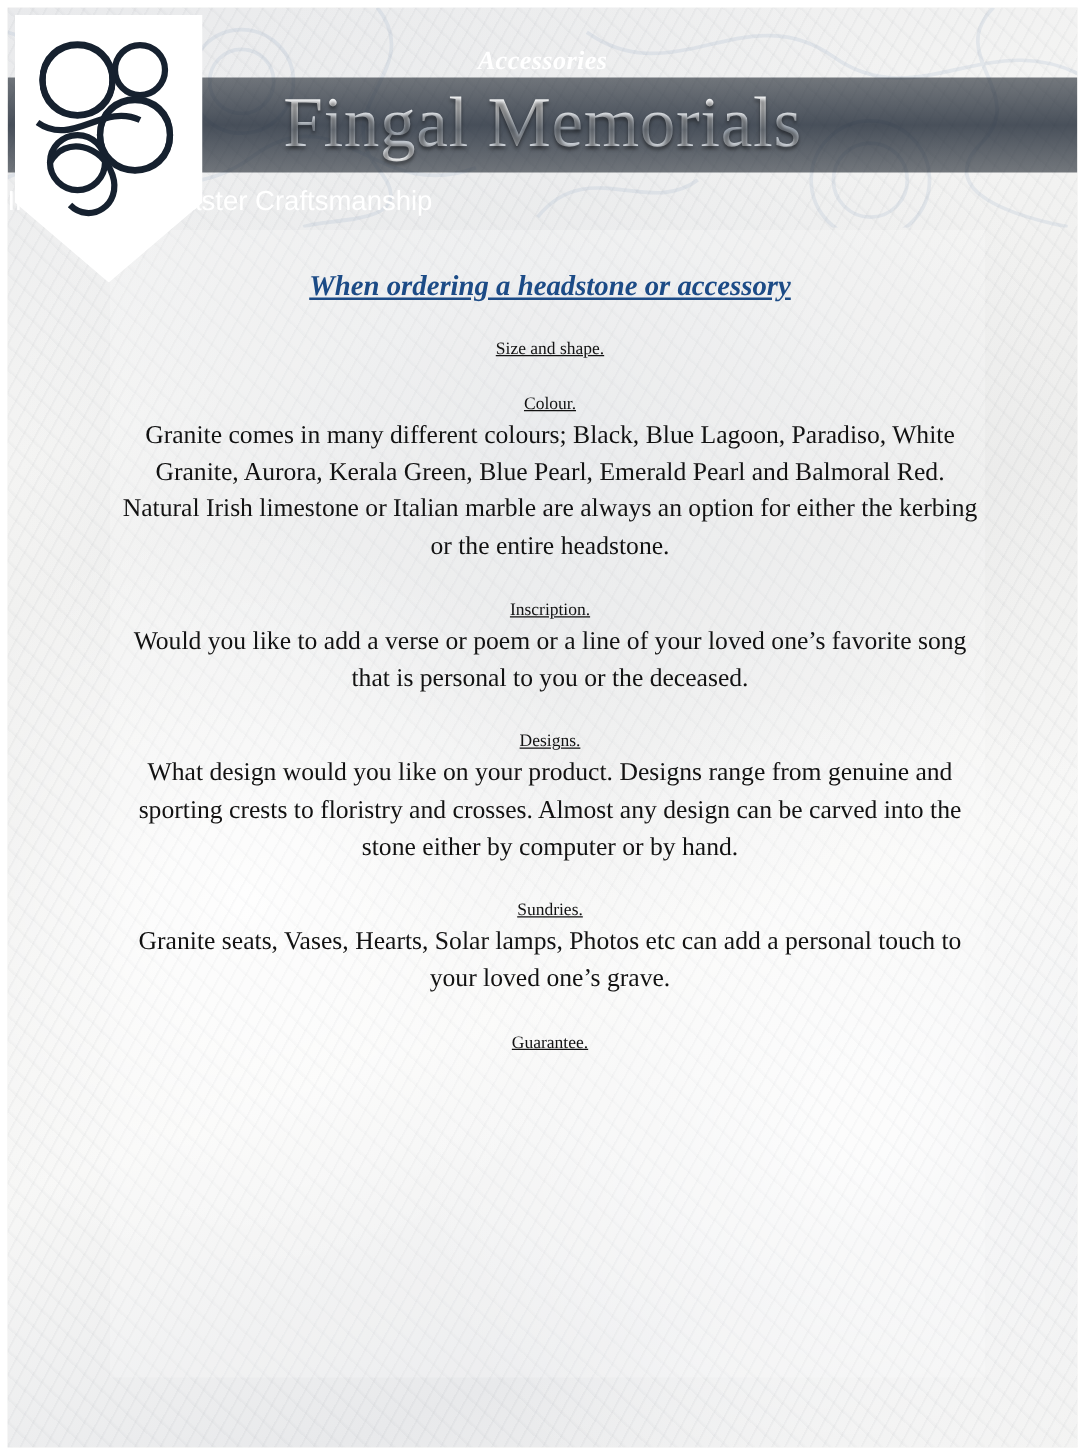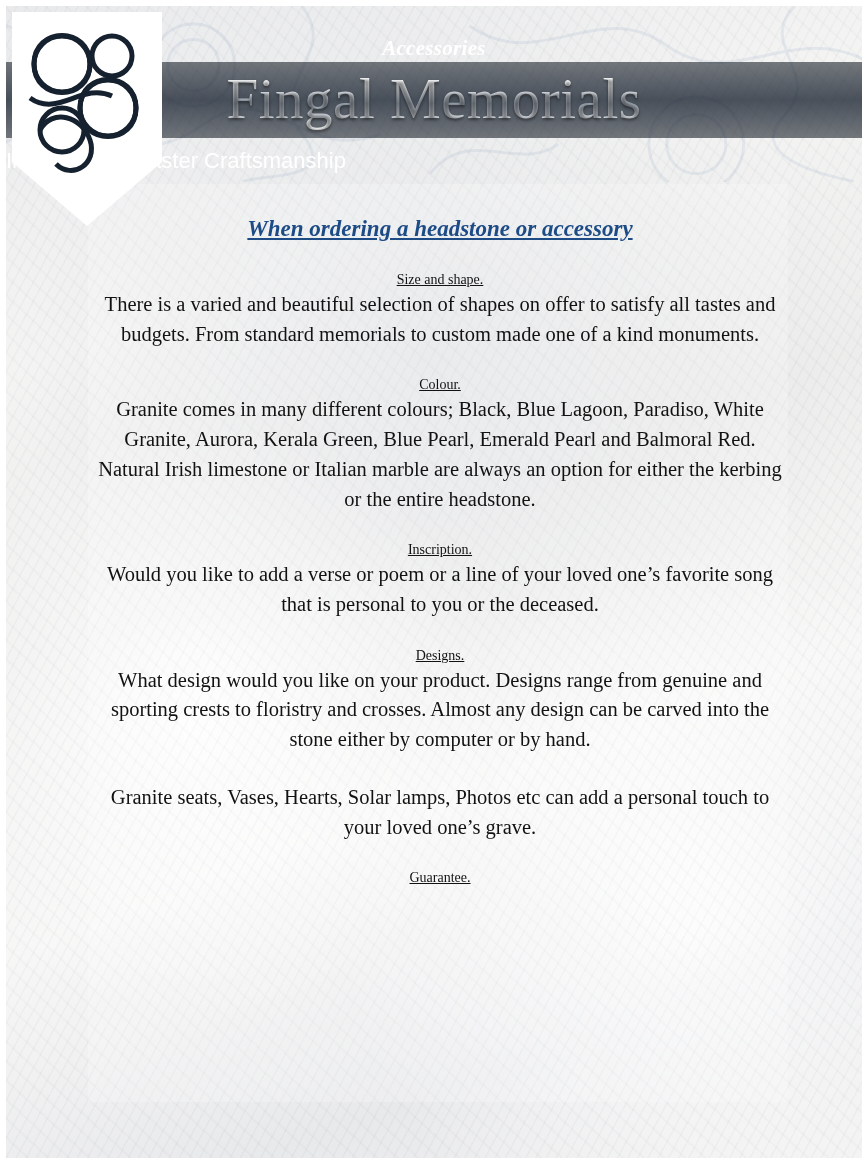--- a/index.html
+++ b/index.html
@@ -219,39 +219,39 @@
       <path d="M28,118 C40,96 70,104 78,128 C86,152 60,168 44,152"></path>
       <path d="M18,86 C46,106 70,70 100,84"></path>
     </g>
   </svg>
 
   <div class="content">
     <div class="section-title">When ordering a headstone or accessory</div>
 
     <div class="block first">
       <div class="block-heading">Size and shape.</div>
-      <div class="block-body">There is a varied and beautiful selection of shapes on offer to satisfy all tastes and budgets. From standard memorials to custom made one of a kind monuments.</div>
     </div>
 
     <div class="block">
       <div class="block-heading">Colour.</div>
       <div class="block-body">Granite comes in many different colours; Black, Blue Lagoon, Paradiso, White Granite, Aurora, Kerala Green, Blue Pearl, Emerald Pearl and Balmoral Red. Natural Irish limestone or Italian marble are always an option for either the kerbing or the entire headstone.</div>
     </div>
 
     <div class="block">
       <div class="block-heading">Inscription.</div>
       <div class="block-body">Would you like to add a verse or poem or a line of your loved one’s favorite song that is personal to you or the deceased.</div>
     </div>
 
     <div class="block">
       <div class="block-heading">Designs.</div>
       <div class="block-body">What design would you like on your product. Designs range from genuine and sporting crests to floristry and crosses. Almost any design can be carved into the stone either by computer or by hand.</div>
     </div>
 
     <div class="block">
+      <div class="block-heading">Sundries.</div>
       <div class="block-body">Granite seats, Vases, Hearts, Solar lamps, Photos etc can add a personal touch to your loved one’s grave.</div>
     </div>
 
     <div class="block">
       <div class="block-heading">Guarantee.</div>
     </div>
   </div>
 
 </div>
 

